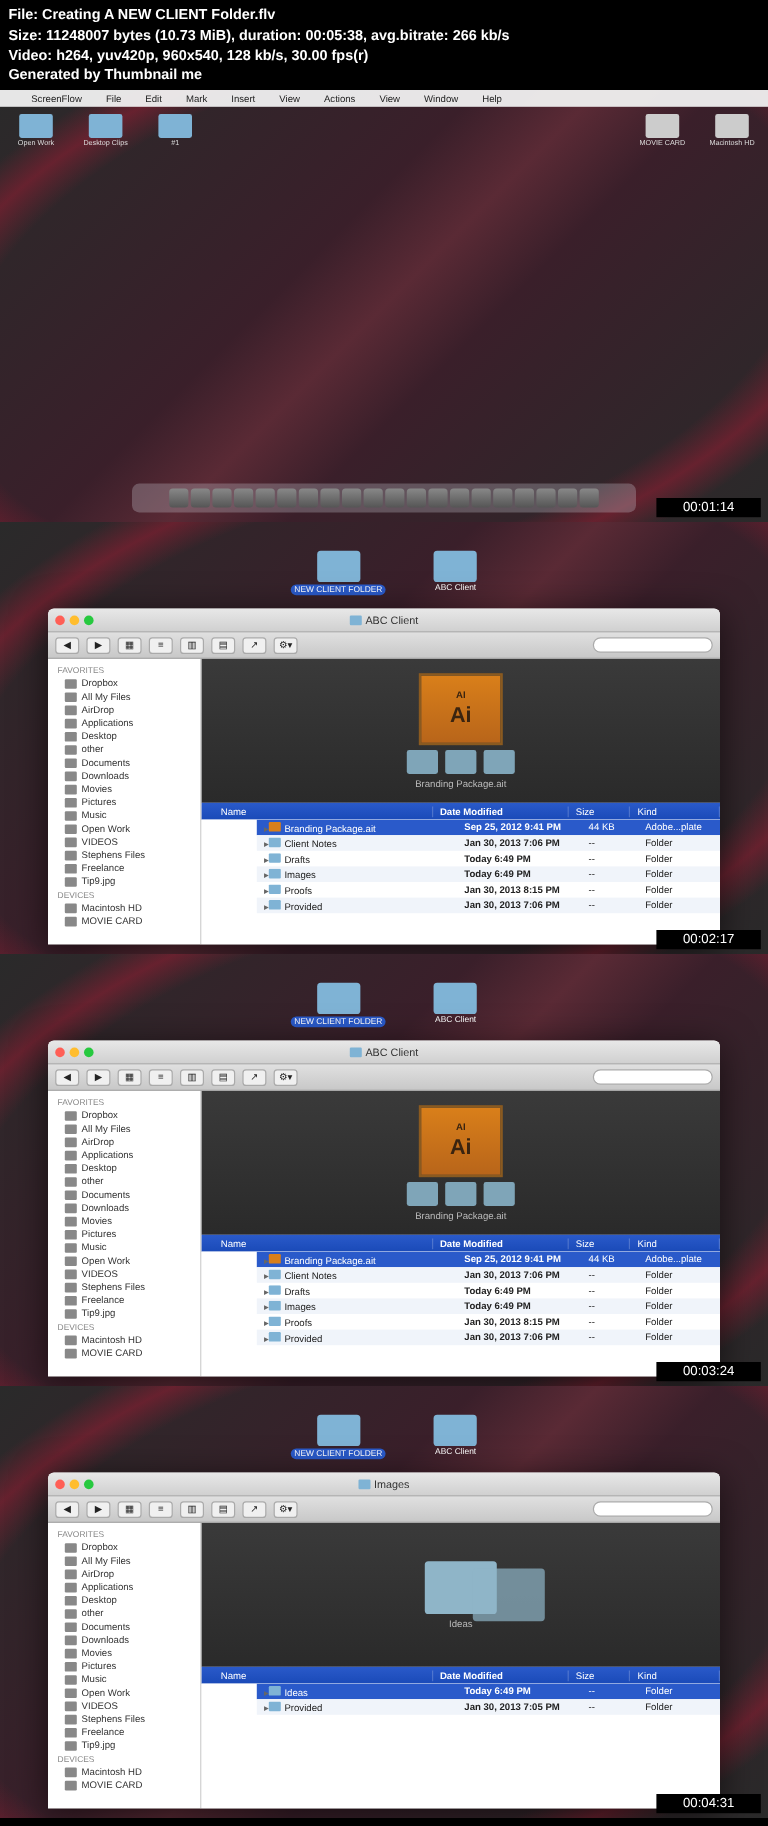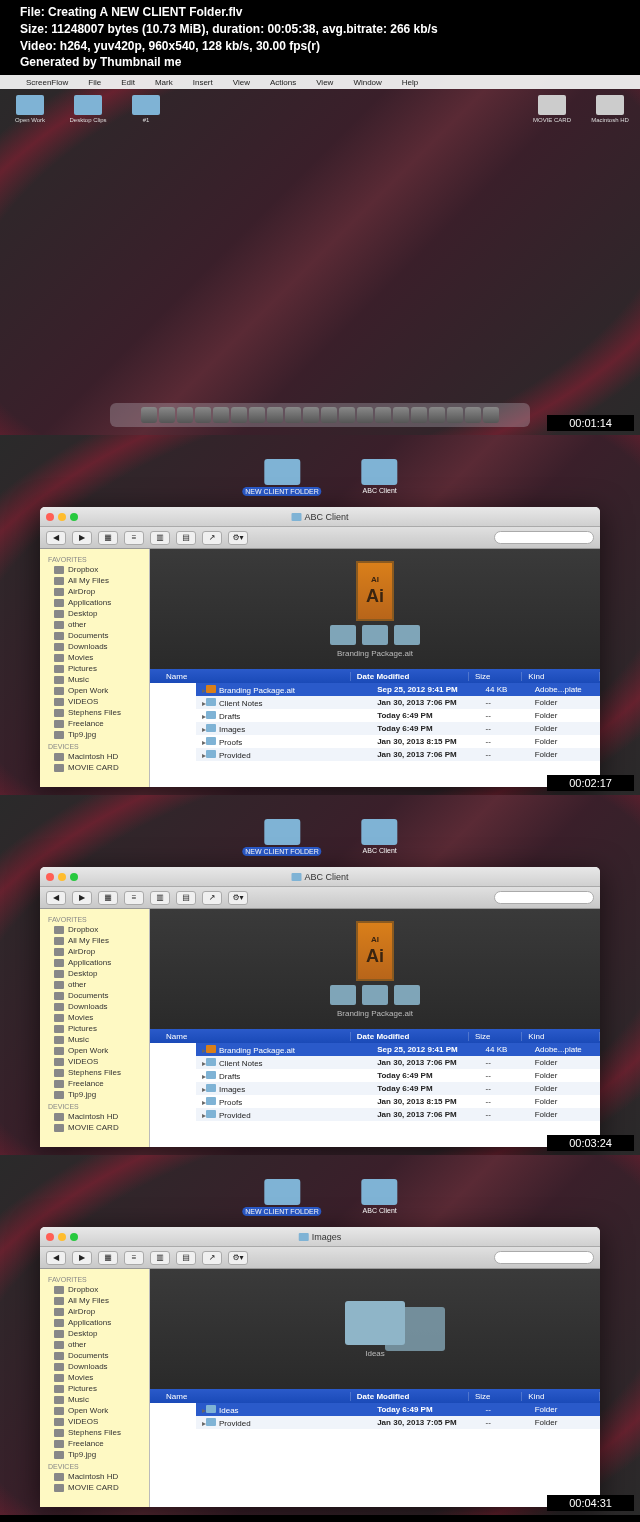--- a/index.html
+++ b/index.html
@@ -1,17 +1,17 @@
 <!DOCTYPE html>
 <html><head>
 <meta charset="utf-8">
 <style>
 * { margin: 0; padding: 0; box-sizing: border-box; }
 body { width: 640px; background: #000; font-family: "Lucida Grande", Arial, sans-serif; font-size: 9px; color: #fff; }
-.header-info { padding: 4px 20px; background: #000; font-size: 12px; line-height: 1.4; font-weight: bold; }
+.header-info { padding: 4px 7px; background: #000; font-size: 12px; line-height: 1.4; font-weight: bold; }
 .header-info .line { white-space: nowrap; }
 .frame { width: 640px; height: 360px; position: relative; background: linear-gradient(135deg, #2a2a2a 0%, #3a1f2a 40%, #5a2a35 50%, #3a1f2a 60%, #2a2a2a 100%); overflow: hidden; }
 .frame .swoosh { position: absolute; width: 200%; height: 200%; top: -50%; left: -50%; background: radial-gradient(ellipse at 50% 50%, transparent 40%, rgba(140,30,50,0.6) 45%, transparent 50%); transform: rotate(-15deg); }
 .menubar { position: absolute; top: 0; left: 0; right: 0; height: 14px; background: rgba(240,240,240,0.95); display: flex; align-items: center; padding: 0 6px; gap: 20px; color: #222; font-size: 8px; }
 .menubar .spacer { flex: 1; }
 .desktop-icons-left { position: absolute; top: 20px; left: 10px; display: flex; gap: 18px; }
 .desktop-icons-right { position: absolute; top: 20px; right: 10px; display: flex; gap: 18px; }
 .desktop-icon { display: flex; flex-direction: column; align-items: center; width: 40px; font-size: 6px; text-align: center; color: #ddd; }
 .desktop-icon .folder-shape { width: 28px; height: 20px; background: #7fb3d5; border-radius: 2px; margin-bottom: 2px; }
 .dock { position: absolute; bottom: 8px; left: 50%; transform: translateX(-50%); height: 24px; width: 420px; background: rgba(200,200,210,0.3); border-radius: 6px; display: flex; align-items: center; justify-content: center; gap: 2px; padding: 2px 6px; }
@@ -25,27 +25,27 @@
 .finder-titlebar { height: 20px; background: linear-gradient(#e8e8e8, #d0d0d0); display: flex; align-items: center; padding: 0 6px; font-size: 9px; border-bottom: 1px solid #aaa; position: relative; }
 .traffic { display: flex; gap: 4px; }
 .traffic span { width: 8px; height: 8px; border-radius: 50%; }
 .tr-red { background: #ff5f56; } .tr-yel { background: #ffbd2e; } .tr-grn { background: #27c93f; }
 .finder-titlebar .title { position: absolute; left: 50%; transform: translateX(-50%); color: #333; display: flex; align-items: center; gap: 3px; }
 .finder-titlebar .title .mini-folder { width: 10px; height: 8px; background: #7fb3d5; border-radius: 1px; }
 .finder-toolbar { height: 22px; background: linear-gradient(#e0e0e0, #c8c8c8); border-bottom: 1px solid #999; display: flex; align-items: center; padding: 0 6px; gap: 6px; }
 .tb-btn { height: 14px; min-width: 20px; background: #f0f0f0; border: 1px solid #aaa; border-radius: 3px; font-size: 8px; display: flex; align-items: center; justify-content: center; padding: 0 3px; }
 .tb-search { margin-left: auto; width: 100px; height: 13px; background: #fff; border: 1px solid #aaa; border-radius: 7px; }
 .finder-body { flex: 1; display: flex; overflow: hidden; }
-.sidebar { width: 110px; background: #fef9c3; border-right: 1px solid #bbb; padding: 4px 0; overflow: hidden; }
+.sidebar { width: 128px; background: #ffffff; border-right: 1px solid #bbb; padding: 4px 0; overflow: hidden; }
 .sidebar .section-header { font-size: 7px; color: #888; padding: 3px 8px 1px; text-transform: uppercase; }
 .sidebar .item { font-size: 8px; color: #333; padding: 1px 8px 1px 14px; display: flex; align-items: center; gap: 4px; }
 .sidebar .item .sicon { width: 10px; height: 8px; background: #888; border-radius: 1px; }
 .main-pane { flex: 1; display: flex; flex-direction: column; background: #fff; }
 .preview-area { height: 120px; background: linear-gradient(#3a3a3a, #2a2a2a); display: flex; align-items: center; justify-content: center; flex-direction: column; gap: 4px; }
-.ai-icon { width: 38px; height: 60px; background: linear-gradient(#d97f1a, #b8651a); display: flex; flex-direction: column; align-items: center; justify-content: center; color: #3a2410; font-weight: bold; font-size: 18px; border: 2px solid #8a5a20; }
+.ai-icon { width: 70px; height: 60px; background: linear-gradient(#d97f1a, #b8651a); display: flex; flex-direction: column; align-items: center; justify-content: center; color: #3a2410; font-weight: bold; font-size: 18px; border: 2px solid #8a5a20; }
 .ai-icon .small { font-size: 8px; margin-bottom: 2px; }
 .folder-preview { width: 60px; height: 44px; background: #8fb5c8; border-radius: 3px; }
 .folders-row { display: flex; gap: 6px; }
 .folders-row .mini { width: 26px; height: 20px; background: #7fa5b8; border-radius: 2px; }
 .preview-label { color: #bbb; font-size: 8px; }
 .table-header { height: 14px; background: linear-gradient(#2a5aca, #1a4ab8); color: #fff; display: flex; font-size: 8px; align-items: center; padding-left: 10px; }
 .table-header .col { padding: 0 6px; border-right: 1px solid rgba(255,255,255,0.2); }
 .col-name { flex: 2.2; } .col-date { flex: 1.3; font-weight: bold; } .col-size { flex: 0.5; } .col-kind { flex: 0.8; }
 .table-rows { flex: 1; overflow: hidden; background: #fff; padding-left: 46px; }
 .table-row { height: 13px; display: flex; font-size: 8px; color: #222; align-items: center; }

